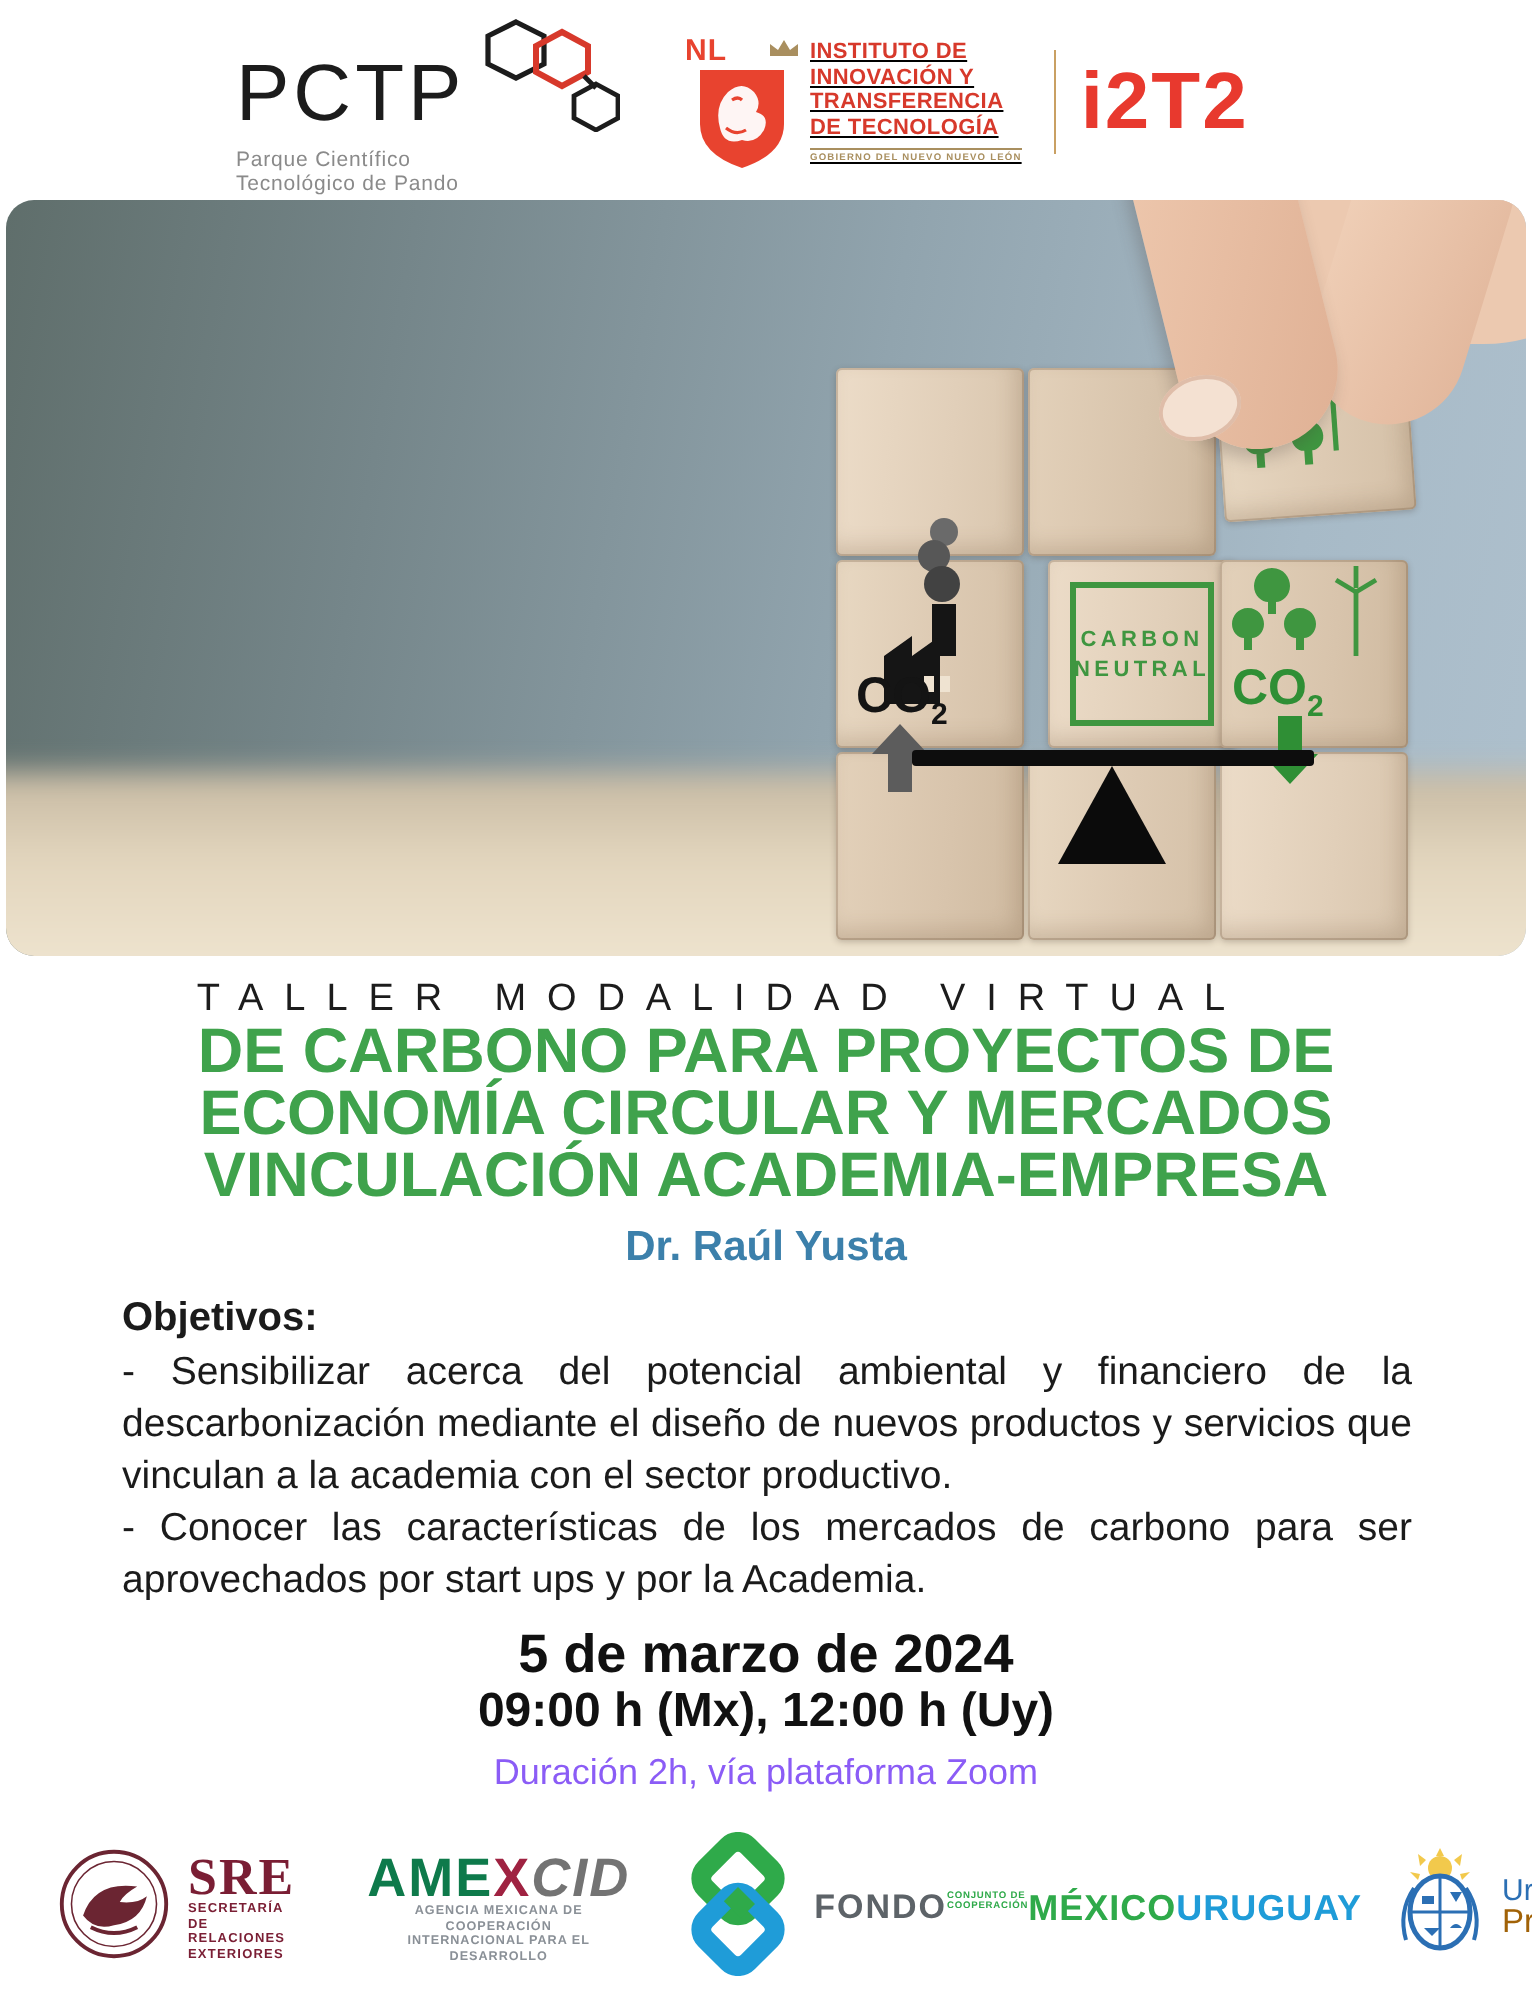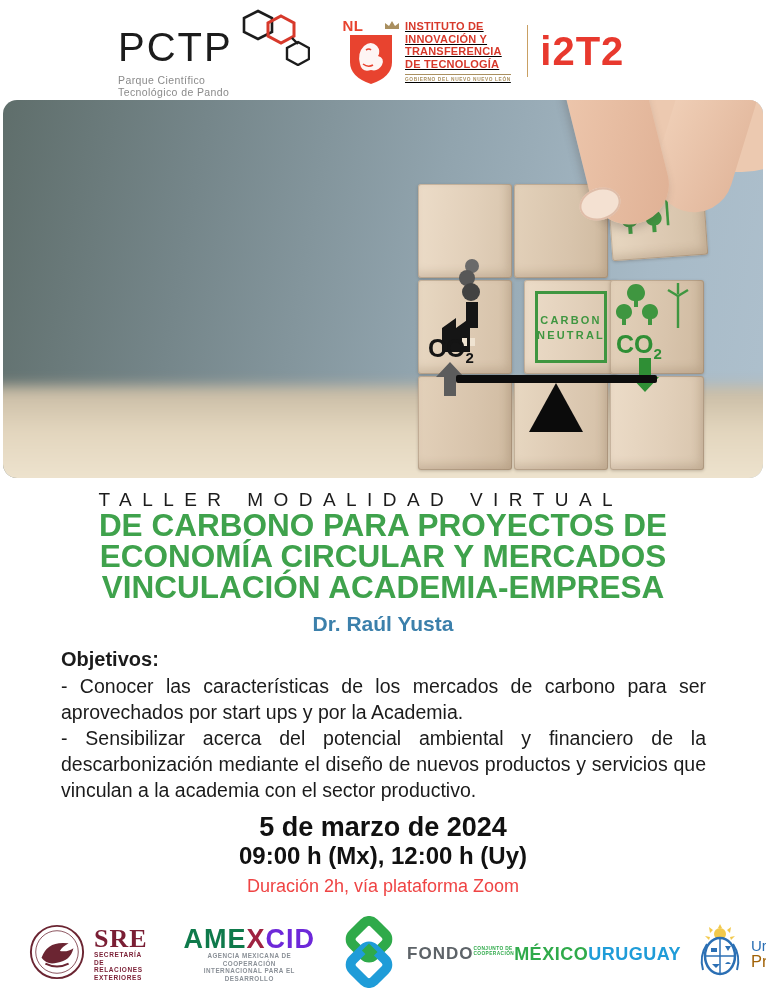--- a/index.html
+++ b/index.html
@@ -72,31 +72,31 @@
            font-weight:700; font-size:31.5px; line-height:31px; letter-spacing:0; }
   .speaker { position:absolute; top:612px; left:0; width:766px; text-align:center; color:#3c80ab; font-weight:700; font-size:21px; }
 
   .objectives { position:absolute; top:648px; left:61px; width:645px; color:#1b1b1b; }
   .objectives .heading { font-weight:700; font-size:20px; margin-bottom:2px; }
   .objectives p { font-size:19.5px; line-height:26px; text-align:justify; }
 
   .schedule { position:absolute; top:812px; left:0; width:766px; text-align:center; color:#111; }
   .schedule .date { font-weight:700; font-size:27px; line-height:30px; }
   .schedule .time { font-weight:700; font-size:24px; line-height:28px; }
-  .schedule .duration { font-weight:400; font-size:18px; margin-top:6px; color:#ef4444; }
+  .schedule .duration { font-weight:400; font-size:18px; margin-top:6px; color:#8b5cf6; }
 
   
   footer { position:absolute; bottom:0; left:0; width:766px; height:92px; display:flex; align-items:center; padding:0 28px; gap:10px; }
   .sre-lockup { display:flex; align-items:center; gap:8px; }
   .sre-text .sre-abbr { font-family:"Liberation Serif", serif; font-weight:700; font-size:26px; color:#7a1e34; letter-spacing:1px; line-height:24px; }
   .sre-text .small-line { color:#7a1e34; font-size:6.5px; font-weight:700; letter-spacing:.6px; line-height:7.5px; }
   .v-gold { width:1.5px; height:52px; background:#c9a063; margin:0 8px; }
   .amexcid { display:flex; flex-direction:column; align-items:center; }
   .amexcid-word { font-size:27px; font-weight:700; letter-spacing:1px; line-height:26px; }
-  .amexcid-word .g { color:#0e7a4b; } .amexcid-word .x { color:#9f2241; } .amexcid-word .c { color:#6d28d9; }
+  .amexcid-word .g { color:#0e7a4b; } .amexcid-word .x { color:#9f2241; } .amexcid-word .c { color:#737373;font-style:italic; }
   .amexcid .small-line { color:#8a9097; font-size:6.3px; font-weight:700; letter-spacing:.5px; line-height:7.5px; text-align:center; }
   .fondo { display:flex; align-items:center; gap:2px; margin-left:8px; }
   .fondo-text { display:flex; flex-direction:row; line-height:1; }
   .fondo-text .f1 { color:#5d6368; font-weight:700; font-size:17px; letter-spacing:1px; }
   .fondo-text .f2 { color:#2faa4a; font-size:4.8px; font-weight:700; letter-spacing:.4px; margin:2px 0 1px; }
   .fondo-text .f3 { color:#2faa4a; font-weight:700; font-size:18px; letter-spacing:.5px; }
   .fondo-text .f4 { color:#1f9cd8; font-weight:700; font-size:18px; letter-spacing:.5px; }
   .uruguay { display:flex; align-items:center; gap:8px; margin-left:6px; }
   .uy-text .u1 { color:#2b6fb4; font-size:15px; line-height:15px; }
   .uy-text .u2 { color:#a16207; font-size:16.5px; font-weight:400; line-height:17px; }
@@ -253,22 +253,22 @@
   <div class="eyebrow">TALLER MODALIDAD VIRTUAL</div>
   <h1 class="title">
     <div>DE CARBONO PARA PROYECTOS DE</div>
     <div>ECONOMÍA CIRCULAR Y MERCADOS</div>
     <div>VINCULACIÓN ACADEMIA-EMPRESA</div>
   </h1>
   <div class="speaker">Dr. Raúl Yusta</div>
 
   <section class="objectives">
     <div class="heading">Objetivos:</div>
+    <p>- Sensibilizar acerca del potencial ambiental y financiero de la descarbonización mediante el diseño de nuevos productos y servicios que vinculan a la academia con el sector productivo.</p>
     <p>- Conocer las características de los mercados de carbono para ser aprovechados por start ups y por la Academia.</p>
-    <p>- Sensibilizar acerca del potencial ambiental y financiero de la descarbonización mediante el diseño de nuevos productos y servicios que vinculan a la academia con el sector productivo.</p>
   </section>
 
   <section class="schedule">
     <div class="date">5 de marzo de 2024</div>
     <div class="time">09:00 h (Mx), 12:00 h (Uy)</div>
     <div class="duration">Duración 2h, vía plataforma Zoom</div>
   </section>
 
   <footer>
     <div class="sre-lockup">

